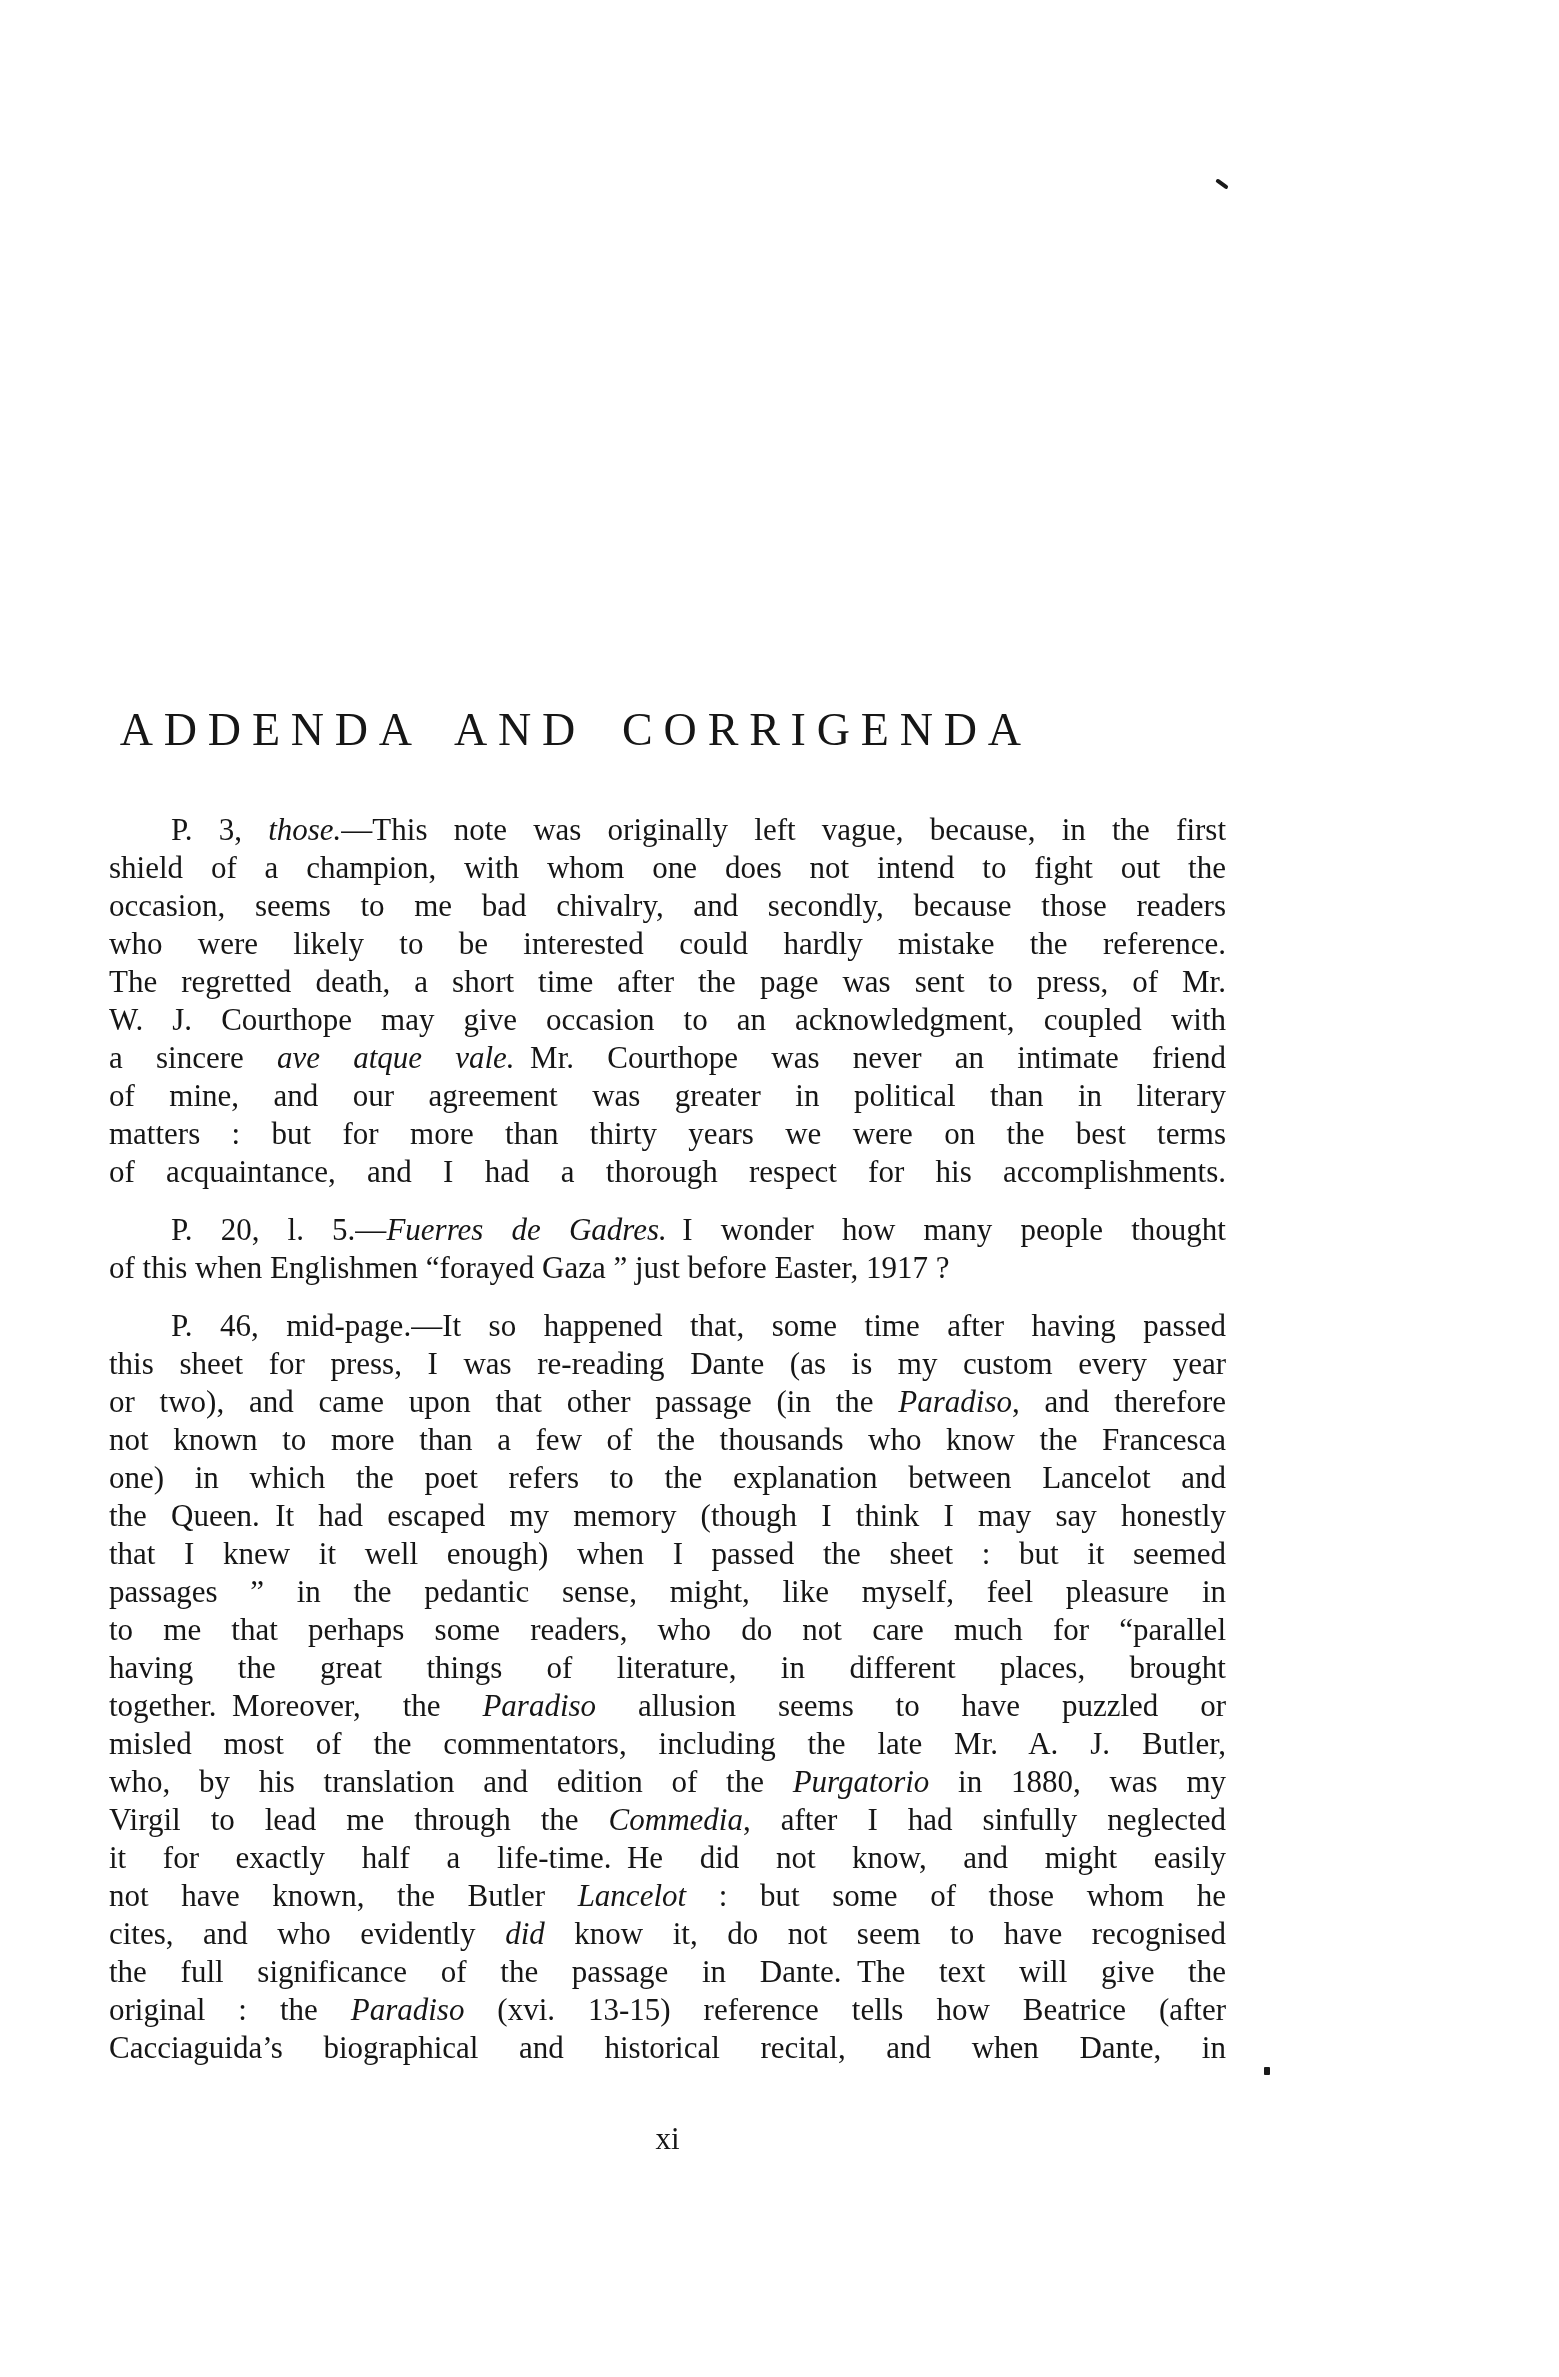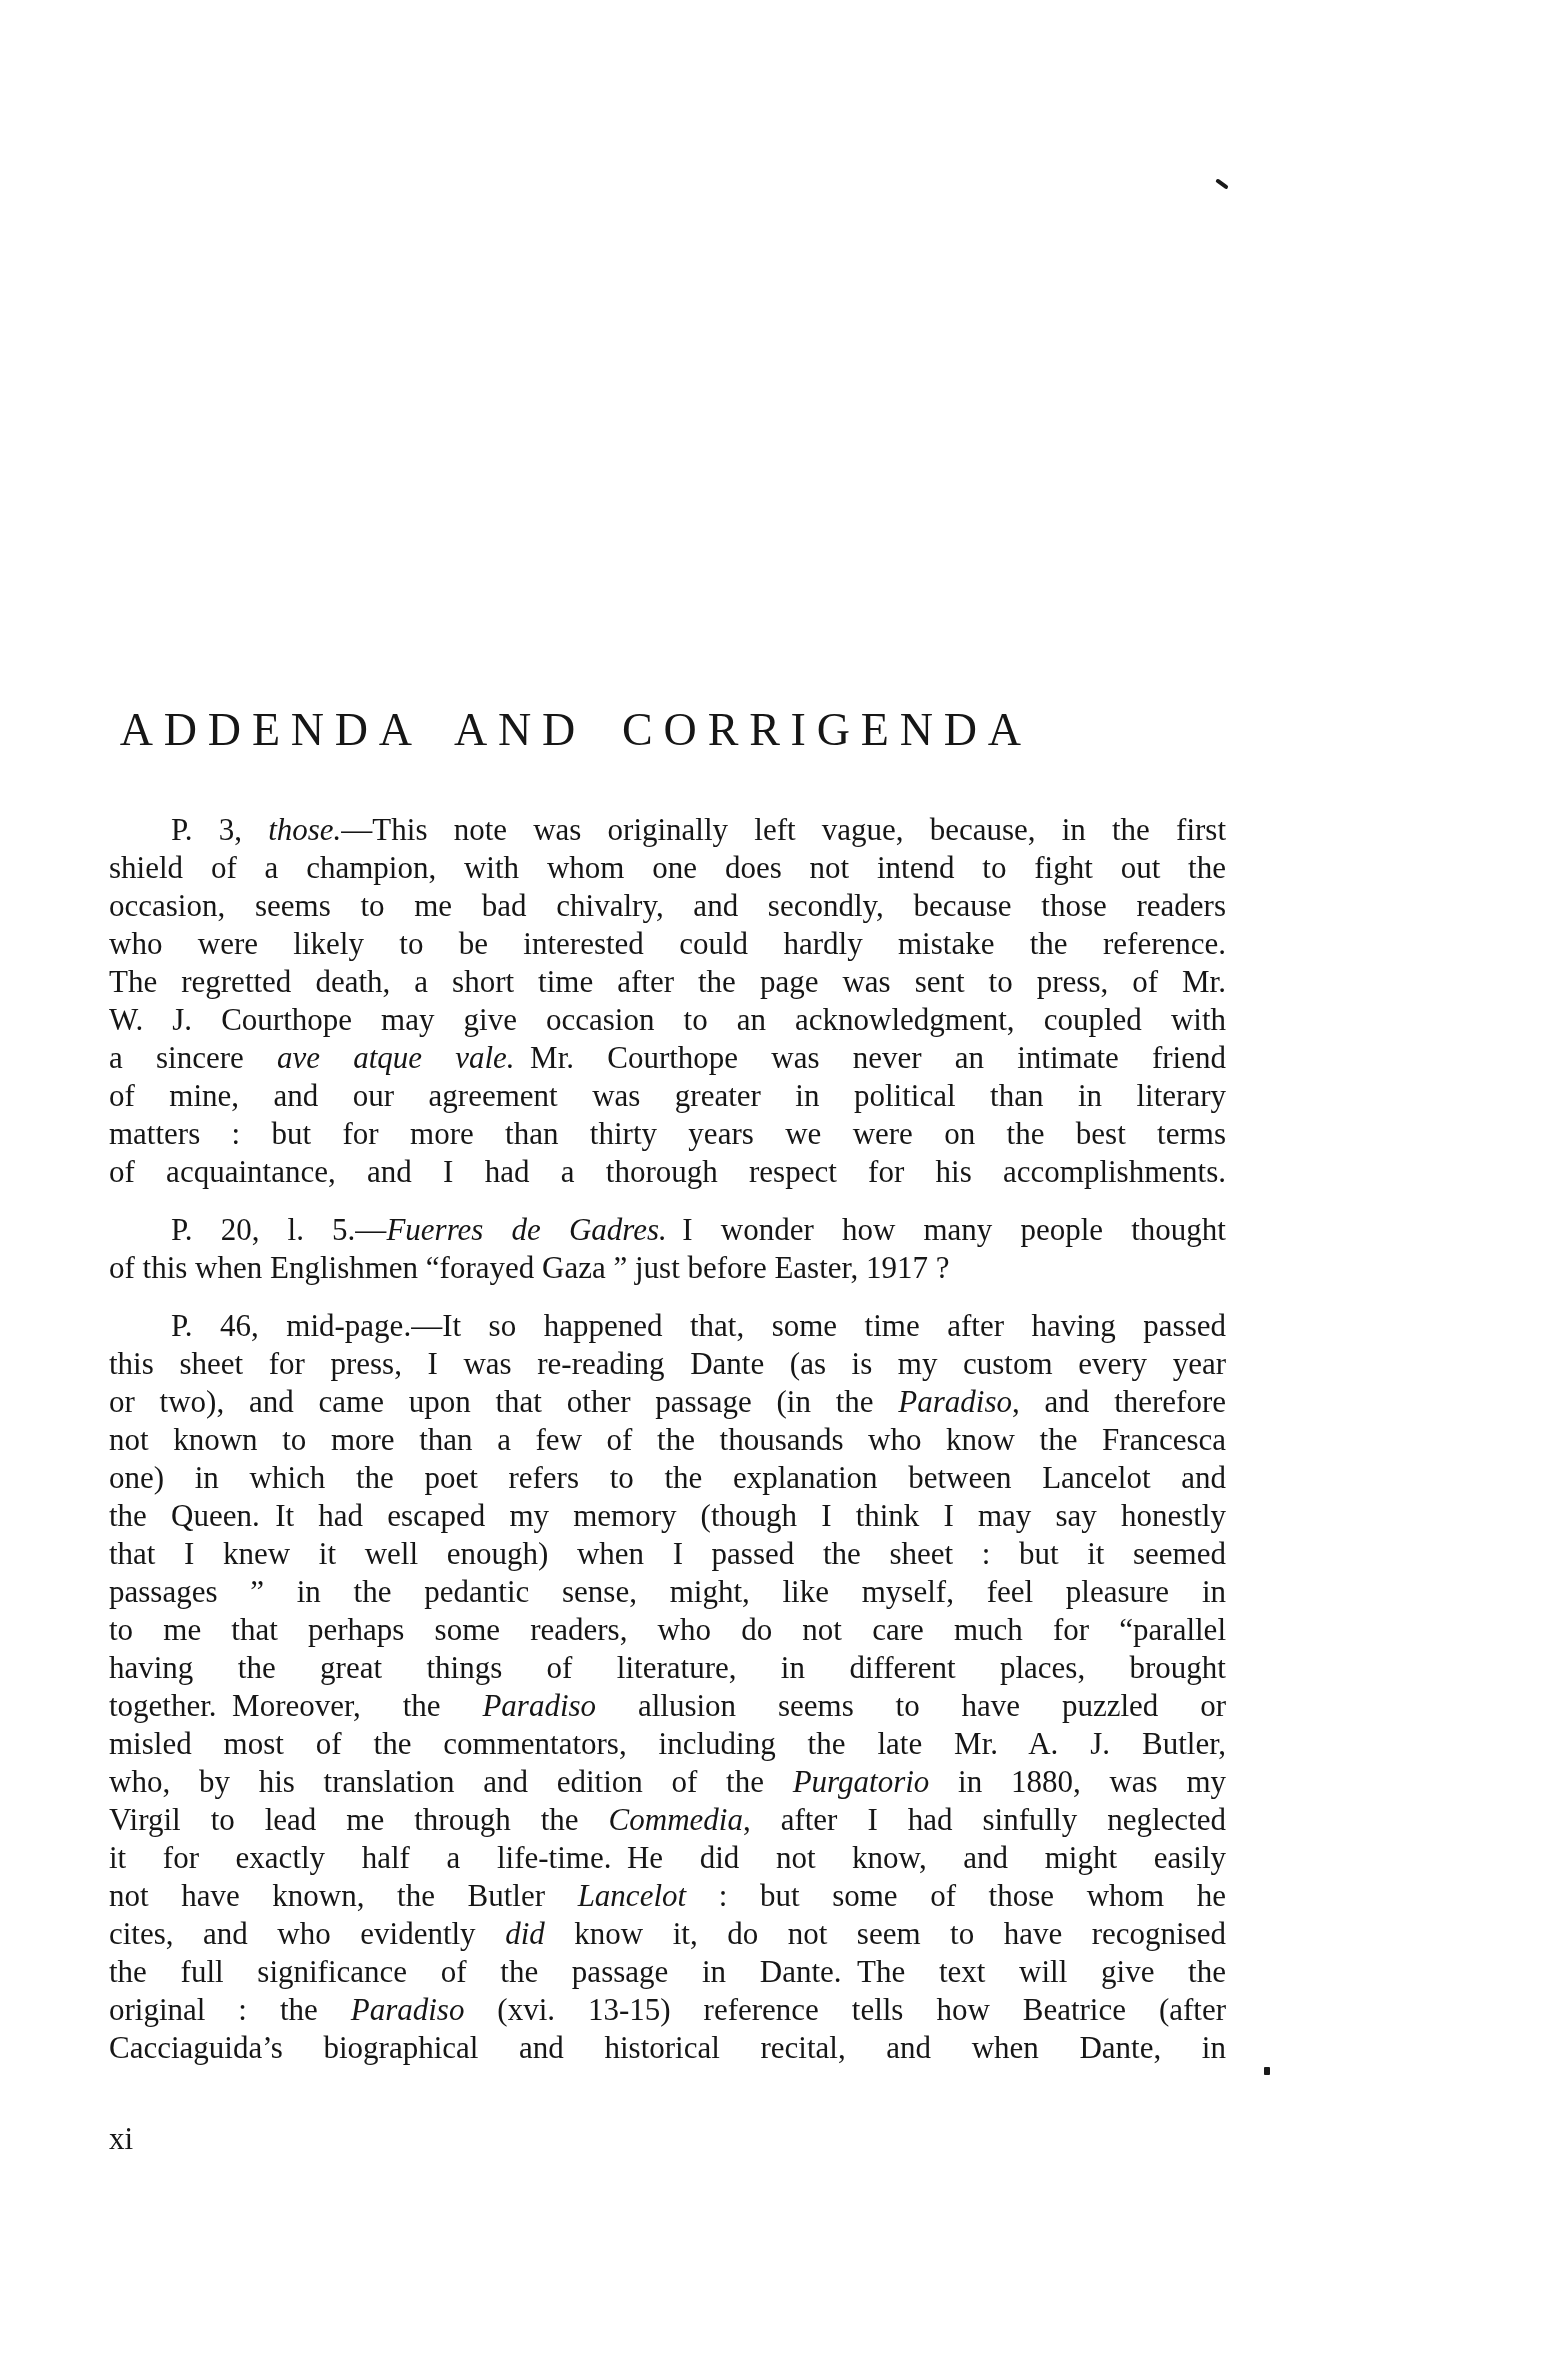--- a/index.html
+++ b/index.html
@@ -55,20 +55,21 @@
   }
   .line em {
     font-style: italic;
     font-family: "Liberation Serif", "DejaVu Serif", serif;
   }
   .page-number {
     position: absolute;
     top: 2120px;
     left: 109px;
     width: 1117px;
+    text-align: center;
     font-size: 31px;
     line-height: 38px;
   }
   .speck {
     position: absolute;
     background: #1a1a1a;
   }
   .speck-1 {
     left: 1215px;
     top: 182px;

